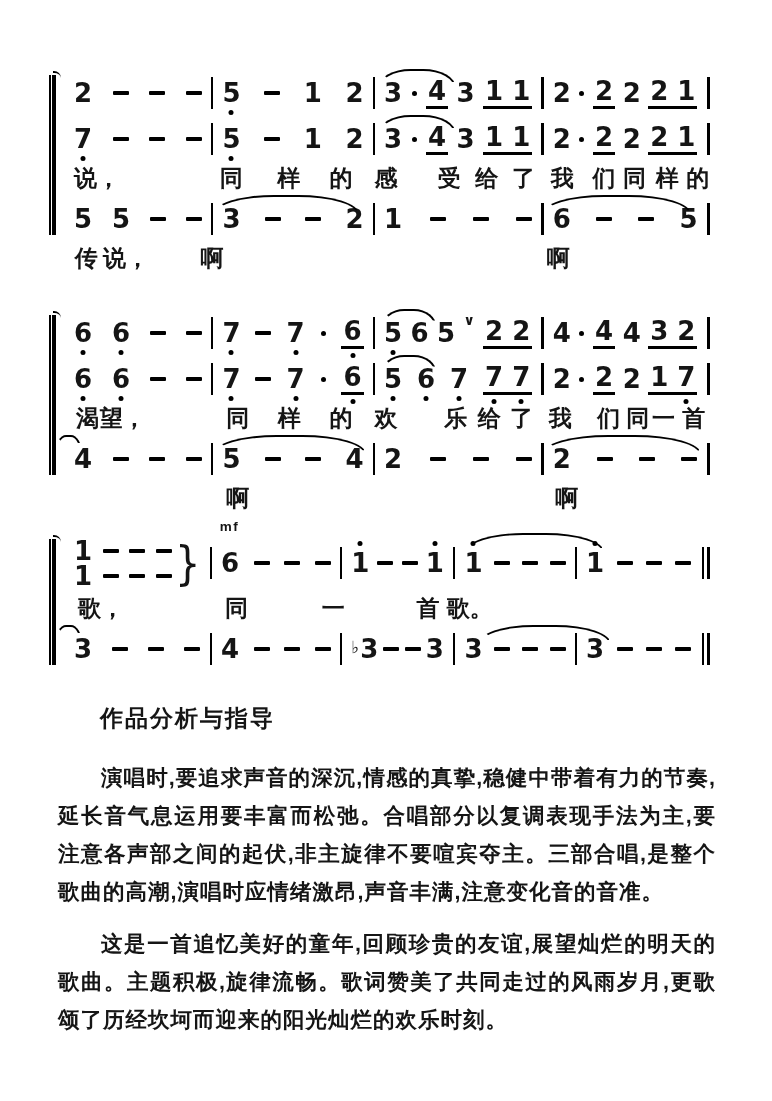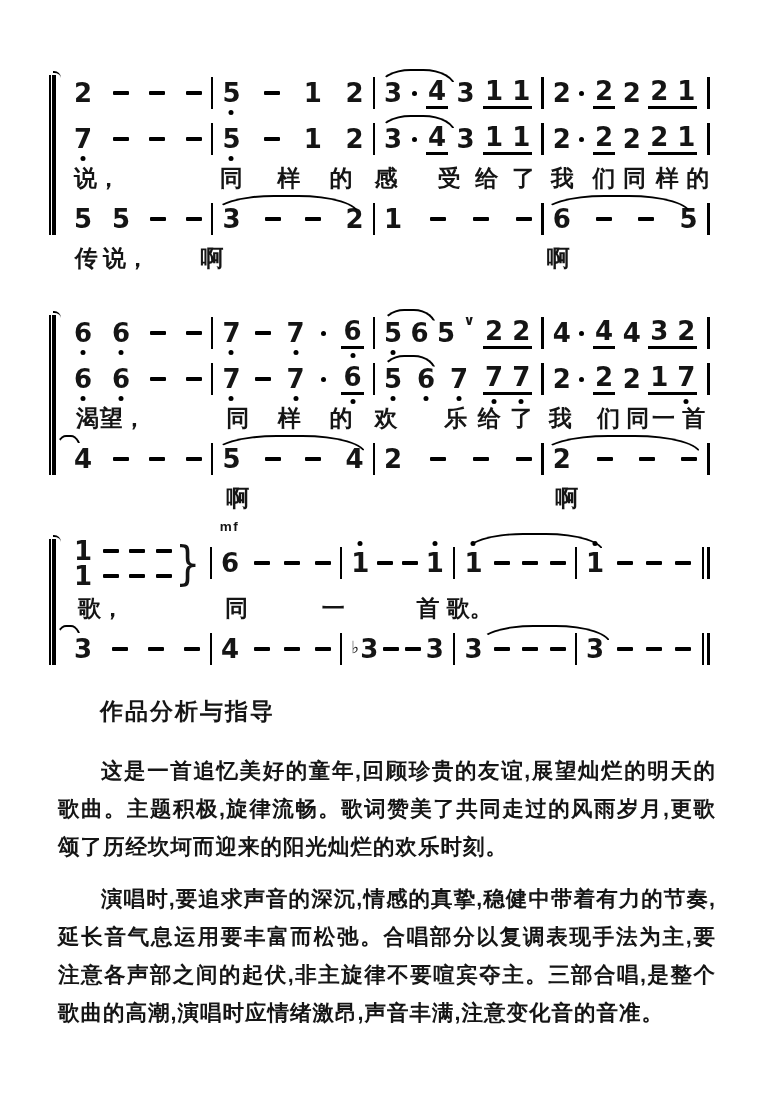--- a/index.html
+++ b/index.html
@@ -35,21 +35,21 @@
   .dyn{position:absolute;top:-15px;font:700 13.5px "Liberation Sans",sans-serif;letter-spacing:1.5px}
   .voices{justify-content:flex-start}
   .vcol{flex:1;display:flex;flex-direction:column;justify-content:center}
   .vrow{display:flex;justify-content:space-between;align-items:center;height:25px}
   .vbrace{font:400 40px/1 "DejaVu Sans",sans-serif;flex:none;margin-left:3px;transform:scaleY(1.15)}
   .noteline.voiced{height:58px}
   .lyricline{position:relative;height:34px;font-size:23px;font-weight:700}
   .lyric{position:absolute;top:3px;white-space:nowrap;line-height:1.2}
   
   .analysis{position:absolute;left:58px;top:688px;width:658px}
-  .analysis h2{margin:8px 0 25px 42px;font-size:23px;font-weight:700;letter-spacing:2px}
+  .analysis h2{margin:15px 0 25px 42px;font-size:23px;font-weight:700;letter-spacing:2px}
   .analysis p{margin:0 0 14px;font-size:21.5px;font-weight:700;line-height:38px;
               text-align:justify;text-indent:43px;letter-spacing:1px}
 </style>
 </head>
 <body>
 
 <div class="page">
   <div class="score">
       <div class="system">
         <div class="bracket" style="top: 5px; height: 160px;"></div>
@@ -449,16 +449,16 @@
             <span class="barline"></span>
             <span class="barline thick"></span>
           </span>
           <span class="slur" style="left: -1.5%; width: 3.5%;"></span>
           <span class="slur" style="left: 64%; width: 20%;"></span>
         </div>
       </div>
     </div>
   <div class="analysis">
     <h2>作品分析与指导</h2>
+    <p>演唱时,要追求声音的深沉,情感的真挚,稳健中带着有力的节奏,延长音气息运用要丰富而松弛。合唱部分以复调表现手法为主,要注意各声部之间的起伏,非主旋律不要喧宾夺主。三部合唱,是整个歌曲的高潮,演唱时应情绪激昂,声音丰满,注意变化音的音准。</p>
     <p>这是一首追忆美好的童年,回顾珍贵的友谊,展望灿烂的明天的歌曲。主题积极,旋律流畅。歌词赞美了共同走过的风雨岁月,更歌颂了历经坎坷而迎来的阳光灿烂的欢乐时刻。</p>
-    <p>演唱时,要追求声音的深沉,情感的真挚,稳健中带着有力的节奏,延长音气息运用要丰富而松弛。合唱部分以复调表现手法为主,要注意各声部之间的起伏,非主旋律不要喧宾夺主。三部合唱,是整个歌曲的高潮,演唱时应情绪激昂,声音丰满,注意变化音的音准。</p>
   </div>
 </div>
 
 </body></html>

